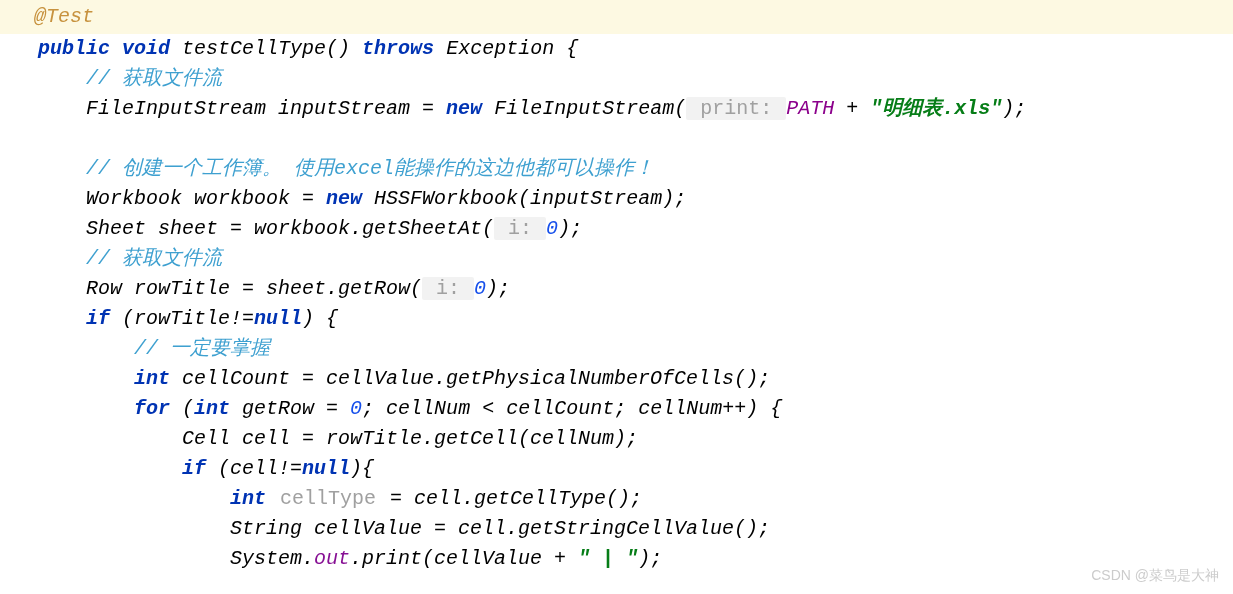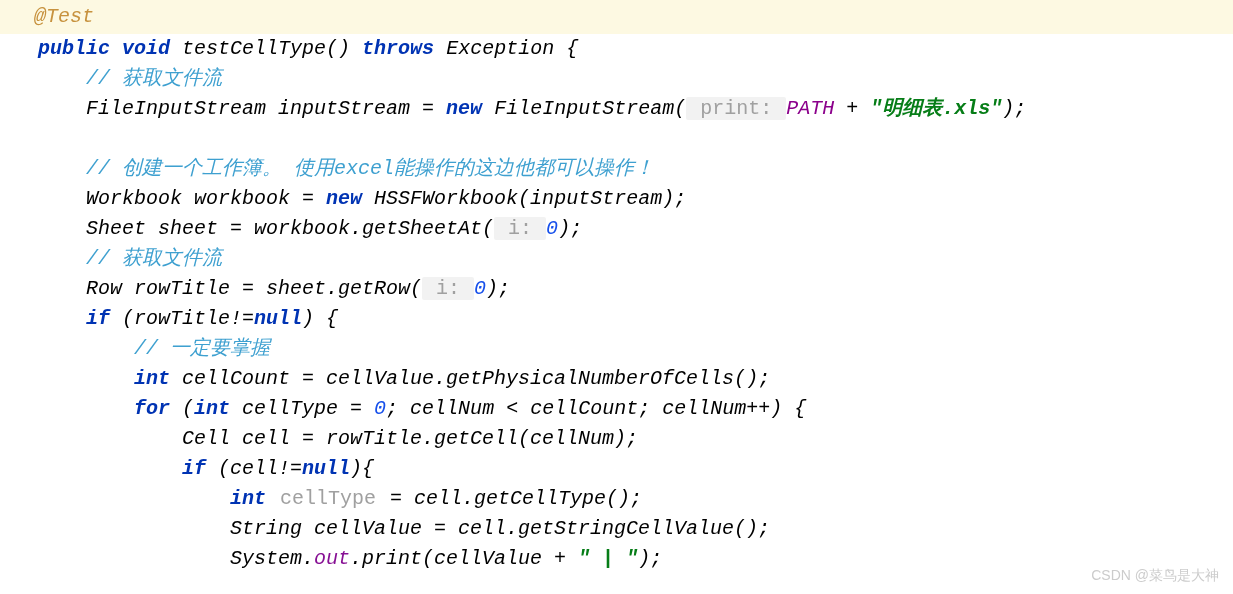--- a/index.html
+++ b/index.html
@@ -70,21 +70,21 @@
   <div class="line">    <span class="comment">// 获取文件流</span></div>
 
   <div class="line">    <span class="normal">Row rowTitle = sheet.getRow(</span><span class="param-hint"> i: </span><span class="num">0</span><span class="normal">);</span></div>
 
   <div class="line">    <span class="keyword">if</span><span class="normal"> (rowTitle!=</span><span class="keyword">null</span><span class="normal">) {</span></div>
 
   <div class="line">        <span class="comment">// 一定要掌握</span></div>
 
   <div class="line">        <span class="keyword">int</span><span class="normal"> cellCount = cellValue.getPhysicalNumberOfCells();</span></div>
 
-  <div class="line">        <span class="keyword">for</span><span class="normal"> (</span><span class="keyword">int</span><span class="normal"> cellType = </span><span class="num">0</span><span class="normal">; cellNum &lt; cellCount; cellNum++) {</span></div>
+  <div class="line">        <span class="keyword">for</span><span class="normal"> (</span><span class="keyword">int</span><span class="normal"> getRow = </span><span class="num">0</span><span class="normal">; cellNum &lt; cellCount; cellNum++) {</span></div>
 
   <div class="line">            <span class="normal">Cell cell = rowTitle.getCell(cellNum);</span></div>
 
   <div class="line">            <span class="keyword">if</span><span class="normal"> (cell!=</span><span class="keyword">null</span><span class="normal">){</span></div>
 
   <div class="line">                <span class="keyword">int</span><span class="param-hint" style="background:none;color:#a0a0a0;margin-top:27px;"> cellType</span><span class="normal"> = cell.getCellType();</span></div>
 
   <div class="line">                <span class="normal">String cellValue = cell.getStringCellValue();</span></div>
 
   <div class="line">                <span class="normal">System.</span><span class="field">out</span><span class="normal">.print(cellValue + </span><span class="string">" | "</span><span class="normal">);</span></div>

